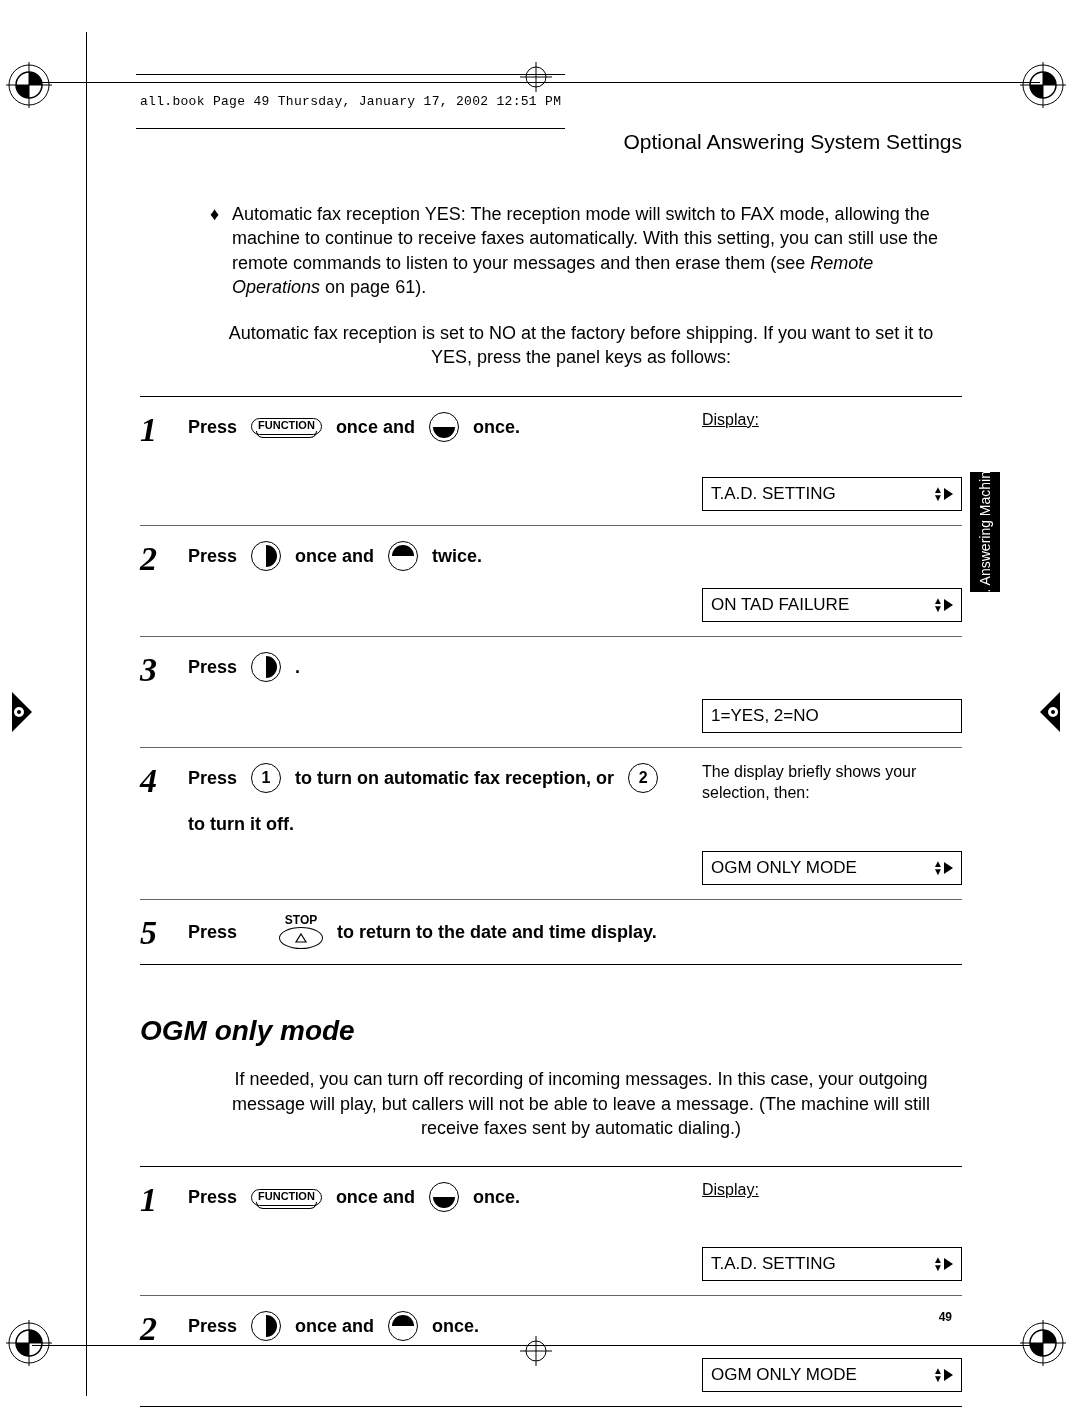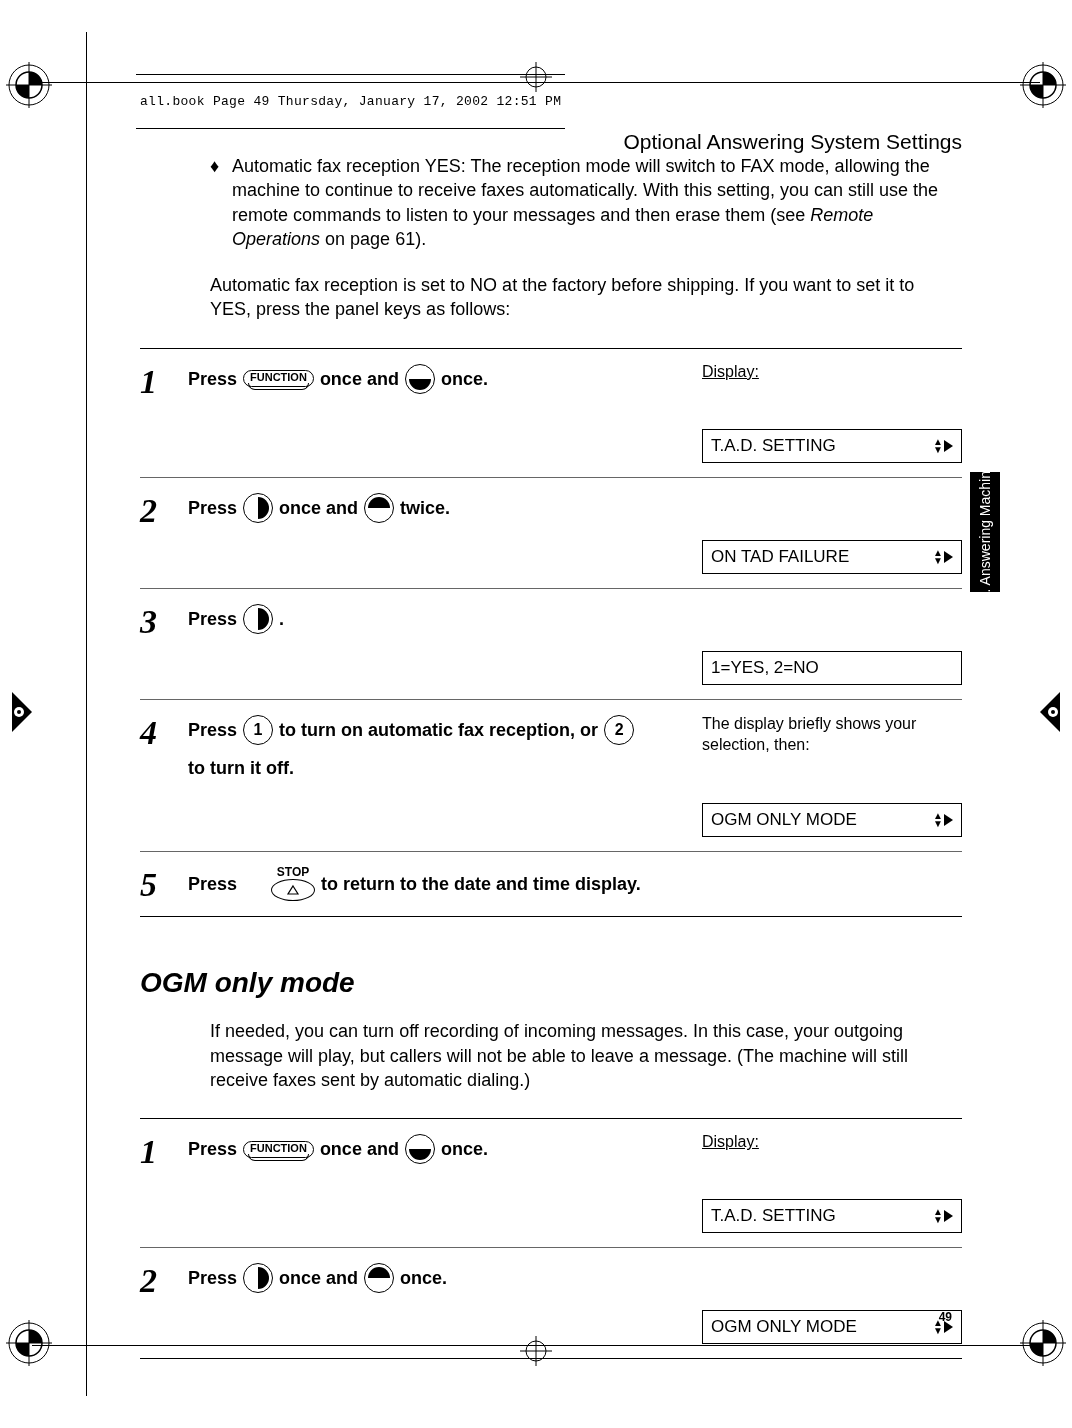--- a/index.html
+++ b/index.html
@@ -27,35 +27,35 @@
   .hline.top { top: 82px; }
   .hline.bottom { bottom: 82px; }
   .vline-left { position: absolute; width: 1px; background: #000; top: 32px; bottom: 32px; left: 86px; }
 
   
   .run-header { position: absolute; left: 136px; top: 74px; font-size: 13px; font-family: "Courier New", monospace; border-top: 1px solid #000; border-bottom: 1px solid #000; padding: 19px 4px; letter-spacing: 0.3px; }
 
   
   .page { position: absolute; left: 140px; right: 110px; top: 130px; bottom: 100px; }
 
-  .header-title { text-align: right; font-size: 21px; }
+  .header-title { text-align: right; font-size: 21px; margin-bottom: 48px; }
 
   .indent { margin-left: 70px; margin-right: 10px; }
 
   .bullet-row { display: flex; font-size: 18px; line-height: 1.35; margin-bottom: 22px; }
   .bullet-row .bul { width: 22px; flex: none; }
   .bullet-row .txt { flex: 1; }
 
-  .para { font-size: 18px; line-height: 1.35; margin-bottom: 26px; }
+  .para { font-size: 18px; line-height: 1.35; margin-bottom: 26px; text-align: center; }
 
   .steps { border-top: 1.5px solid #000; }
   .step { display: flex; align-items: flex-start; border-bottom: 1px solid #666; padding: 14px 0; gap: 14px; }
   .step.last { border-bottom: 1.5px solid #000; }
   .step-num { font: italic bold 34px Georgia, "Times New Roman", serif; width: 34px; flex: none; line-height: 1; padding-top: 2px; }
-  .step-body { flex: 1; font-size: 18px; font-weight: bold; display: flex; align-items: center; flex-wrap: wrap; gap: 6px; line-height: 1.8; }
+  .step-body { flex: 1; font-size: 18px; font-weight: bold; display: flex; align-items: center; flex-wrap: wrap; gap: 14px; line-height: 1.8; }
   .step-body .norm { font-weight: bold; }
   .step-right { width: 260px; flex: none; font-size: 16px; }
   .step-right .disp-label { margin-bottom: 6px; text-decoration: underline; }
   .lcd { border: 1.5px solid #000; padding: 4px 8px; font-size: 17px; display: flex; align-items: center; justify-content: space-between; height: 34px; margin-top: 48px; }
   .lcd .arrows { display: inline-flex; align-items: center; gap: 1px; }
 
   .subnote { font-size: 16px; font-weight: normal; line-height: 1.3; margin-bottom: 6px; }
 
   
   .key-oval { display: inline-block; border: 1.5px solid #000; border-radius: 14px; padding: 1px 6px 3px; font-size: 11px; font-weight: bold; vertical-align: middle; line-height: 1; min-width: 50px; text-align: center; position: relative; }

